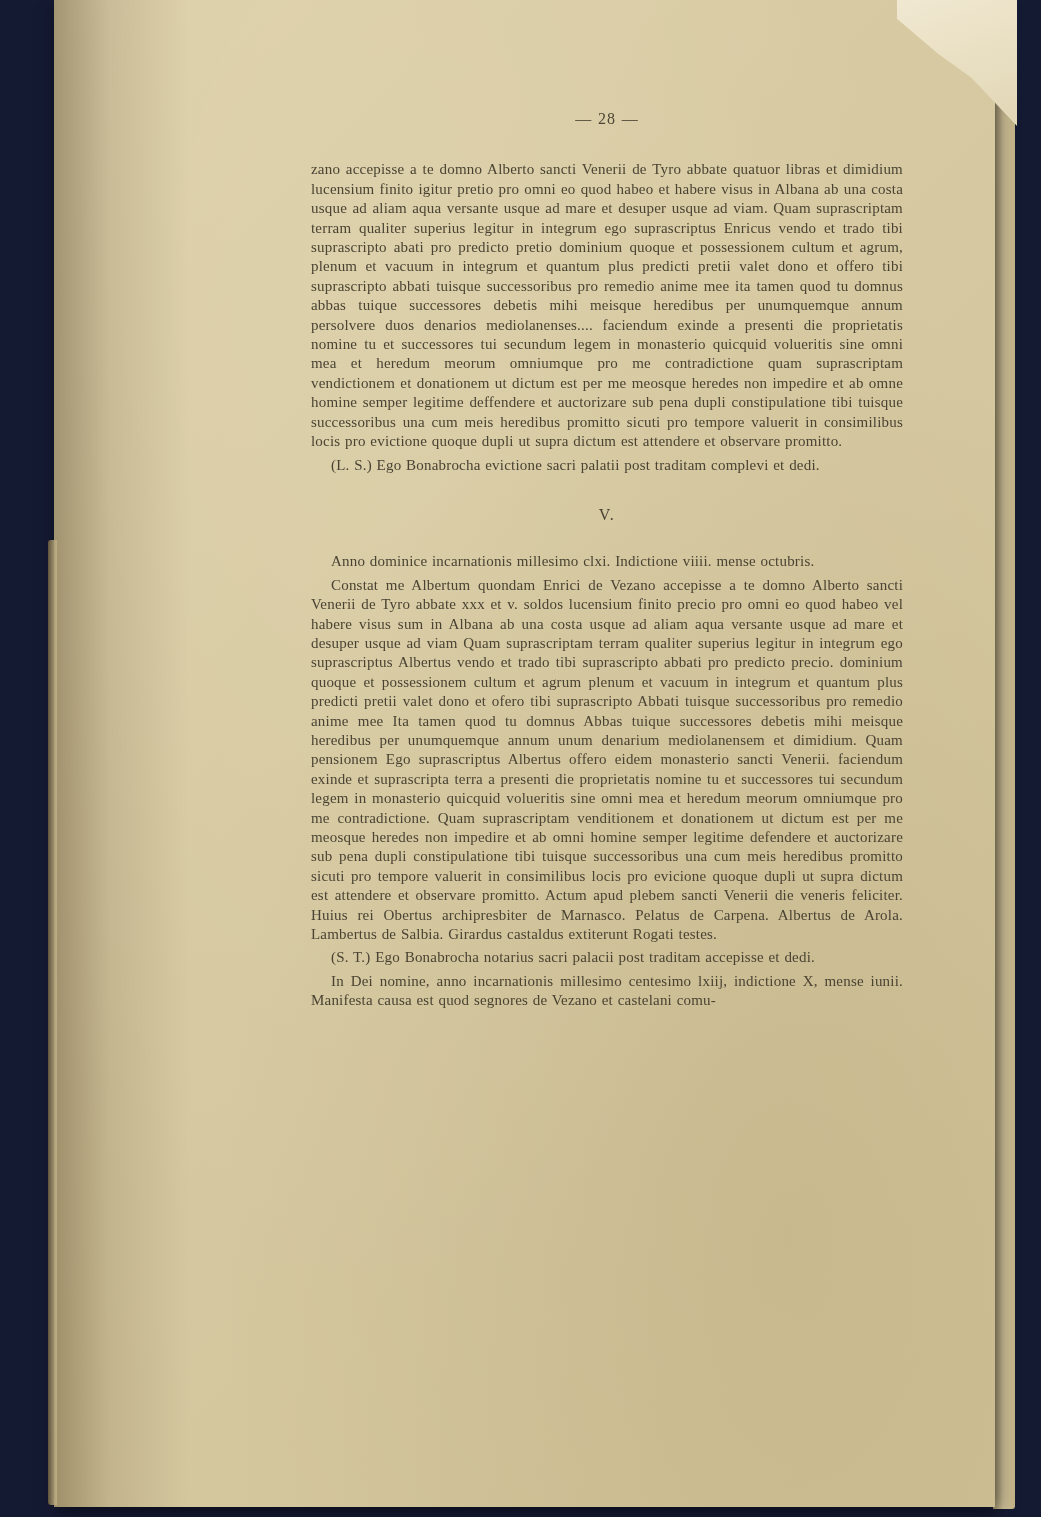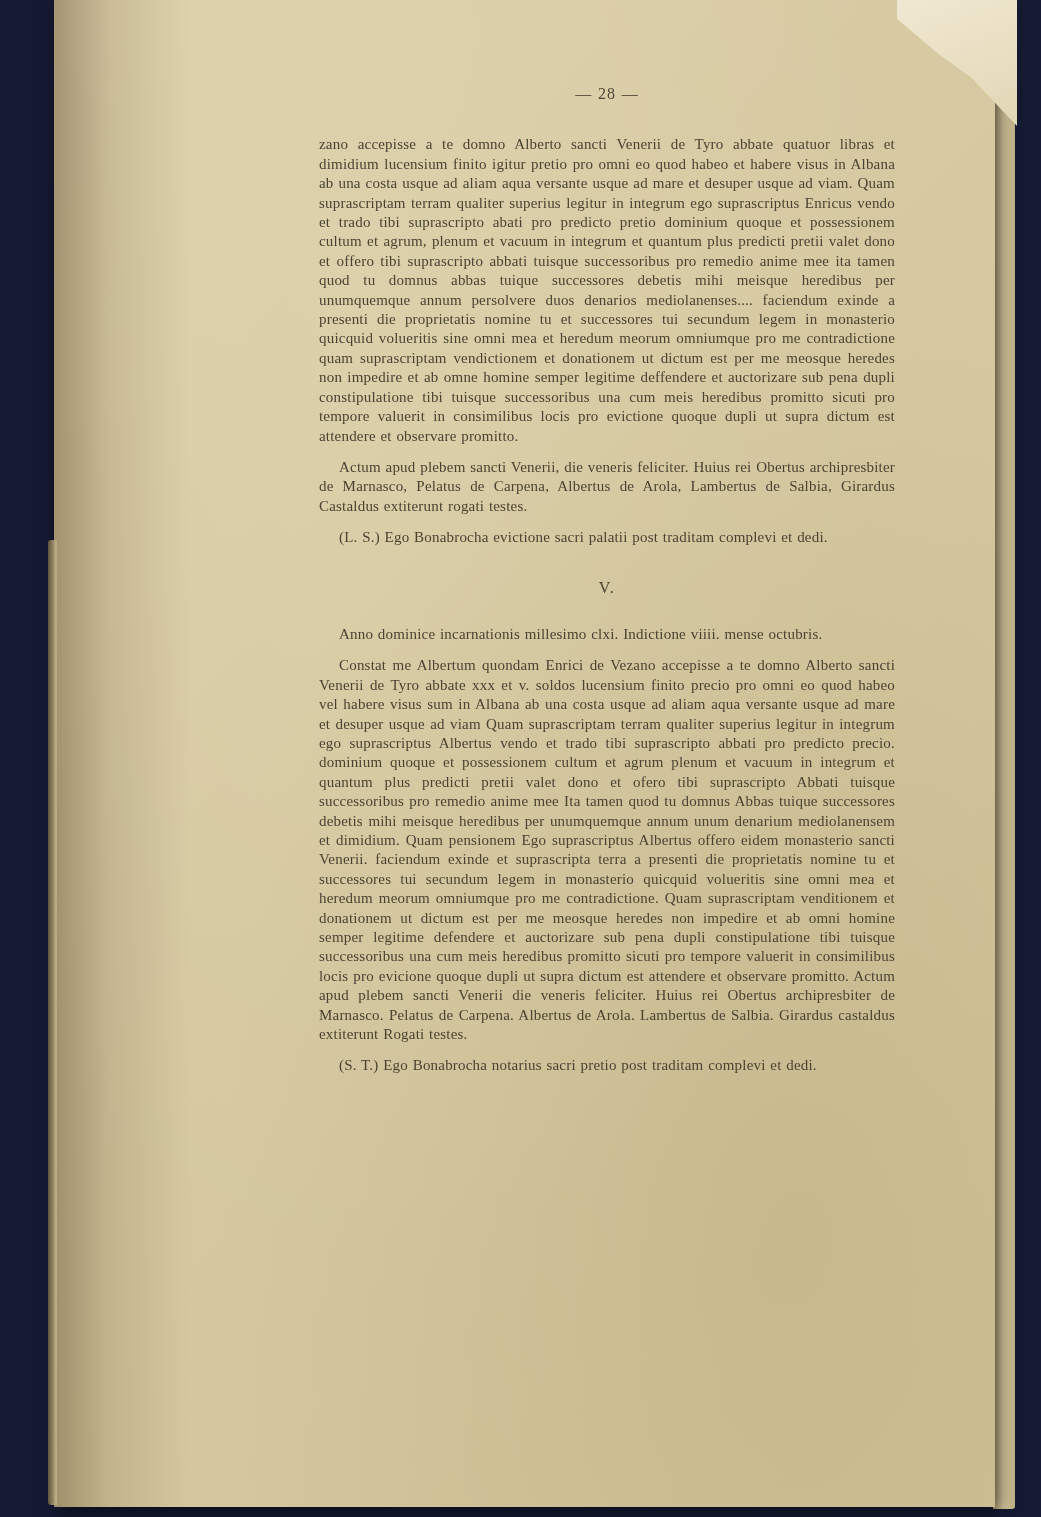--- a/index.html
+++ b/index.html
@@ -72,28 +72,28 @@
     width: 600px;
     color: #4a4333;
     font-size: 15px;
     line-height: 19.4px;
     text-align: justify;
     letter-spacing: 0.2px;
     word-spacing: 0.05em;
   }
   .page-number {
     text-align: center;
-    padding-top: 84px;
+    padding-top: 109px;
     margin: 0 0 32px 0;
     font-size: 16px;
     color: #4e4636;
     letter-spacing: 1px;
   }
   p.body-par {
-    margin: 12px;
+    margin: 4px;
   }
   p.indent {
     text-indent: 20px;
   }
   h2.section-heading {
     font-size: 16px;
     font-weight: normal;
     text-align: center;
     margin: 30px 0 28px 0;
     letter-spacing: 1.5px;
@@ -112,29 +112,29 @@
   <div class="page-stack-edges"></div>
 
   <div class="loose-page-fragment"></div>
 
   <div class="text-block">
 
     <div class="page-number">— 28 —</div>
 
     <p class="body-par">zano accepisse a te domno Alberto sancti Venerii de Tyro abbate quatuor libras et dimidium lucensium finito igitur pretio pro omni eo quod habeo et habere visus in Albana ab una costa usque ad aliam aqua versante usque ad mare et desuper usque ad viam. Quam suprascriptam terram qualiter superius legitur in integrum ego suprascriptus Enricus vendo et trado tibi suprascripto abati pro predicto pretio dominium quoque et possessionem cultum et agrum, plenum et vacuum in integrum et quantum plus predicti pretii valet dono et offero tibi suprascripto abbati tuisque successoribus pro remedio anime mee ita tamen quod tu domnus abbas tuique successores debetis mihi meisque heredibus per unumquemque annum persolvere duos denarios mediolanenses.... faciendum exinde a presenti die proprietatis nomine tu et successores tui secundum legem in monasterio quicquid volueritis sine omni mea et heredum meorum omniumque pro me contradictione quam suprascriptam vendictionem et donationem ut dictum est per me meosque heredes non impedire et ab omne homine semper legitime deffendere et auctorizare sub pena dupli constipulatione tibi tuisque successoribus una cum meis heredibus promitto sicuti pro tempore valuerit in consimilibus locis pro evictione quoque dupli ut supra dictum est attendere et observare promitto.</p>
 
-    <p class="body-par indent">Actum apud plebem sancti Venerii, die veneris feliciter. Huius rei Obertus archipresbiter de Marnasco, Pelatus de Carpena, Albertus de Arola, Lambertus de Salbia, Girardus Castaldus extiterunt rogati testes.</p>
 
     <p class="body-par indent">(L. S.) Ego Bonabrocha evictione sacri palatii post traditam complevi et dedi.</p>
 
     <h2 class="section-heading">V.</h2>
 
     <p class="body-par indent">Anno dominice incarnationis millesimo clxi. Indictione viiii. mense octubris.</p>
 
     <p class="body-par indent">Constat me Albertum quondam Enrici de Vezano accepisse a te domno Alberto sancti Venerii de Tyro abbate xxx et v. soldos lucensium finito precio pro omni eo quod habeo vel habere visus sum in Albana ab una costa usque ad aliam aqua versante usque ad mare et desuper usque ad viam Quam suprascriptam terram qualiter superius legitur in integrum ego suprascriptus Albertus vendo et trado tibi suprascripto abbati pro predicto precio. dominium quoque et possessionem cultum et agrum plenum et vacuum in integrum et quantum plus predicti pretii valet dono et ofero tibi suprascripto Abbati tuisque successoribus pro remedio anime mee Ita tamen quod tu domnus Abbas tuique successores debetis mihi meisque heredibus per unumquemque annum unum denarium mediolanensem et dimidium. Quam pensionem Ego suprascriptus Albertus offero eidem monasterio sancti Venerii. faciendum exinde et suprascripta terra a presenti die proprietatis nomine tu et successores tui secundum legem in monasterio quicquid volueritis sine omni mea et heredum meorum omniumque pro me contradictione. Quam suprascriptam venditionem et donationem ut dictum est per me meosque heredes non impedire et ab omni homine semper legitime defendere et auctorizare sub pena dupli constipulatione tibi tuisque successoribus una cum meis heredibus promitto sicuti pro tempore valuerit in consimilibus locis pro evicione quoque dupli ut supra dictum est attendere et observare promitto. Actum apud plebem sancti Venerii die veneris feliciter. Huius rei Obertus archipresbiter de Marnasco. Pelatus de Carpena. Albertus de Arola. Lambertus de Salbia. Girardus castaldus extiterunt Rogati testes.</p>
 
-    <p class="body-par indent">(S. T.) Ego Bonabrocha notarius sacri pretio post traditam complevi et dedi.</p>
+    <p class="body-par indent">(S. T.) Ego Bonabrocha notarius sacri palacii post traditam accepisse et dedi.</p>
 
 
+    <p class="body-par indent">In Dei nomine, anno incarnationis millesimo centesimo lxiij, indictione X, mense iunii. Manifesta causa est quod segnores de Vezano et castelani comu-</p>
 
   </div>
 
 </div>
 
 </body></html>

